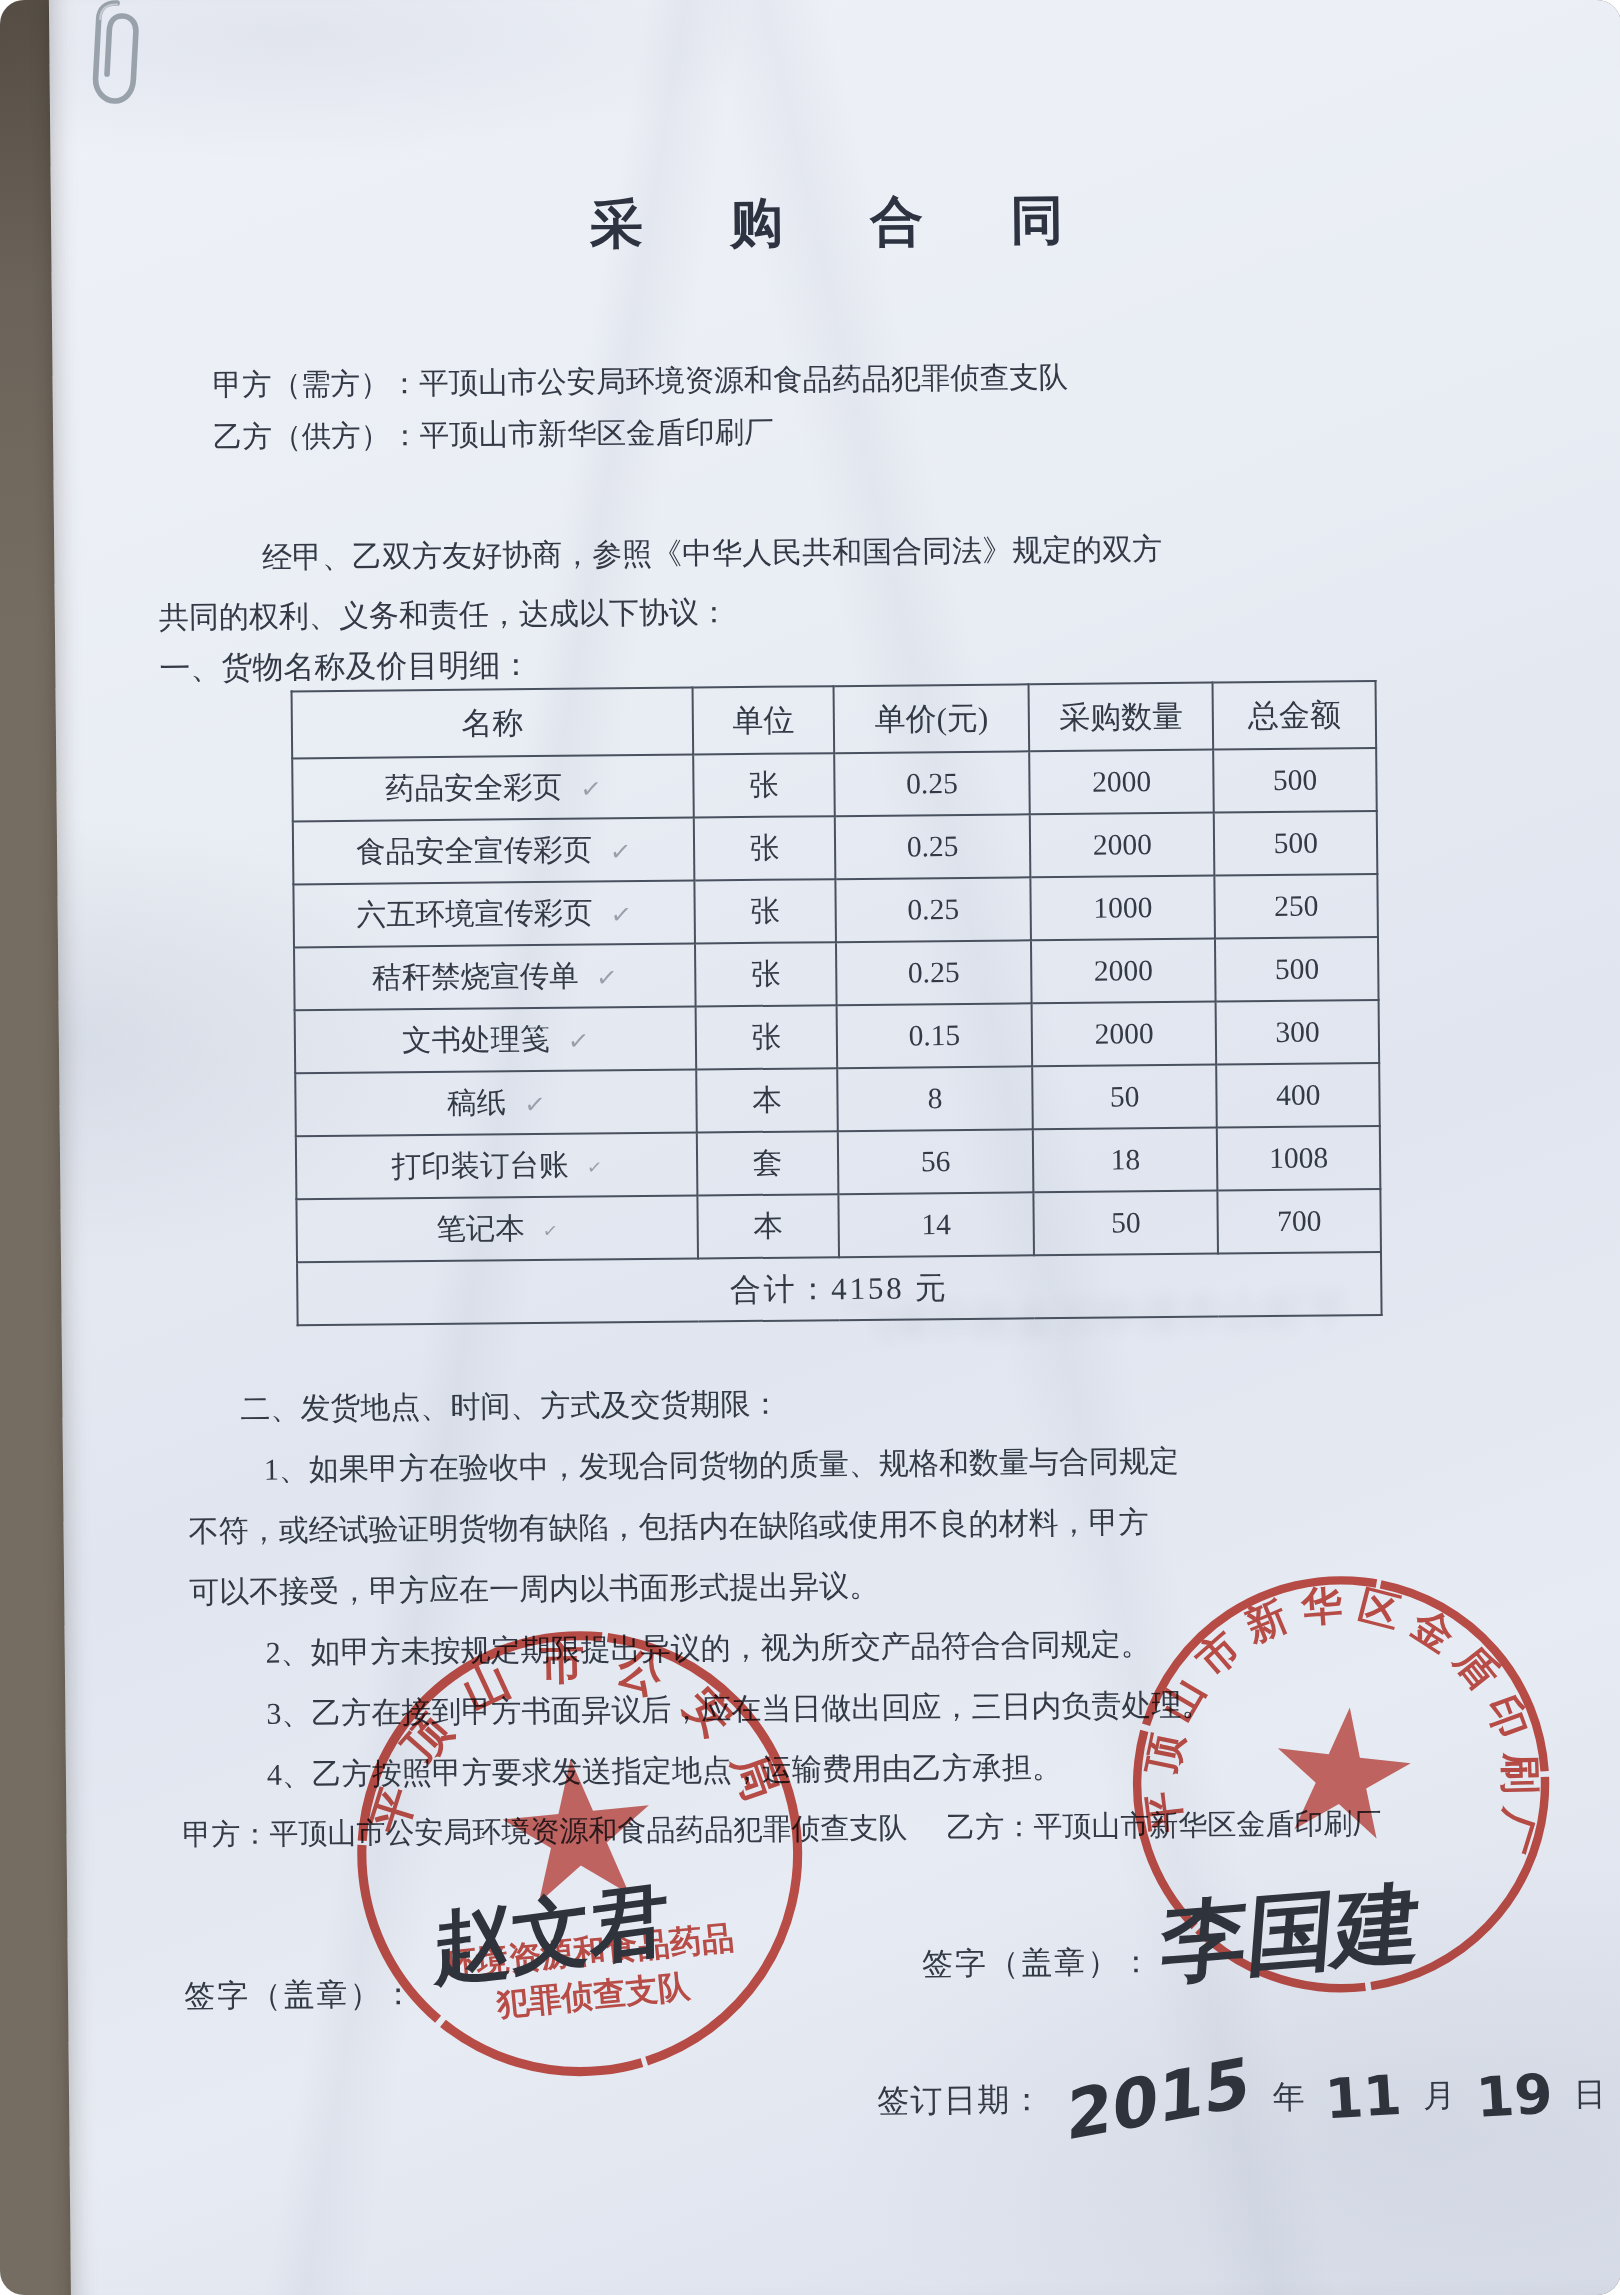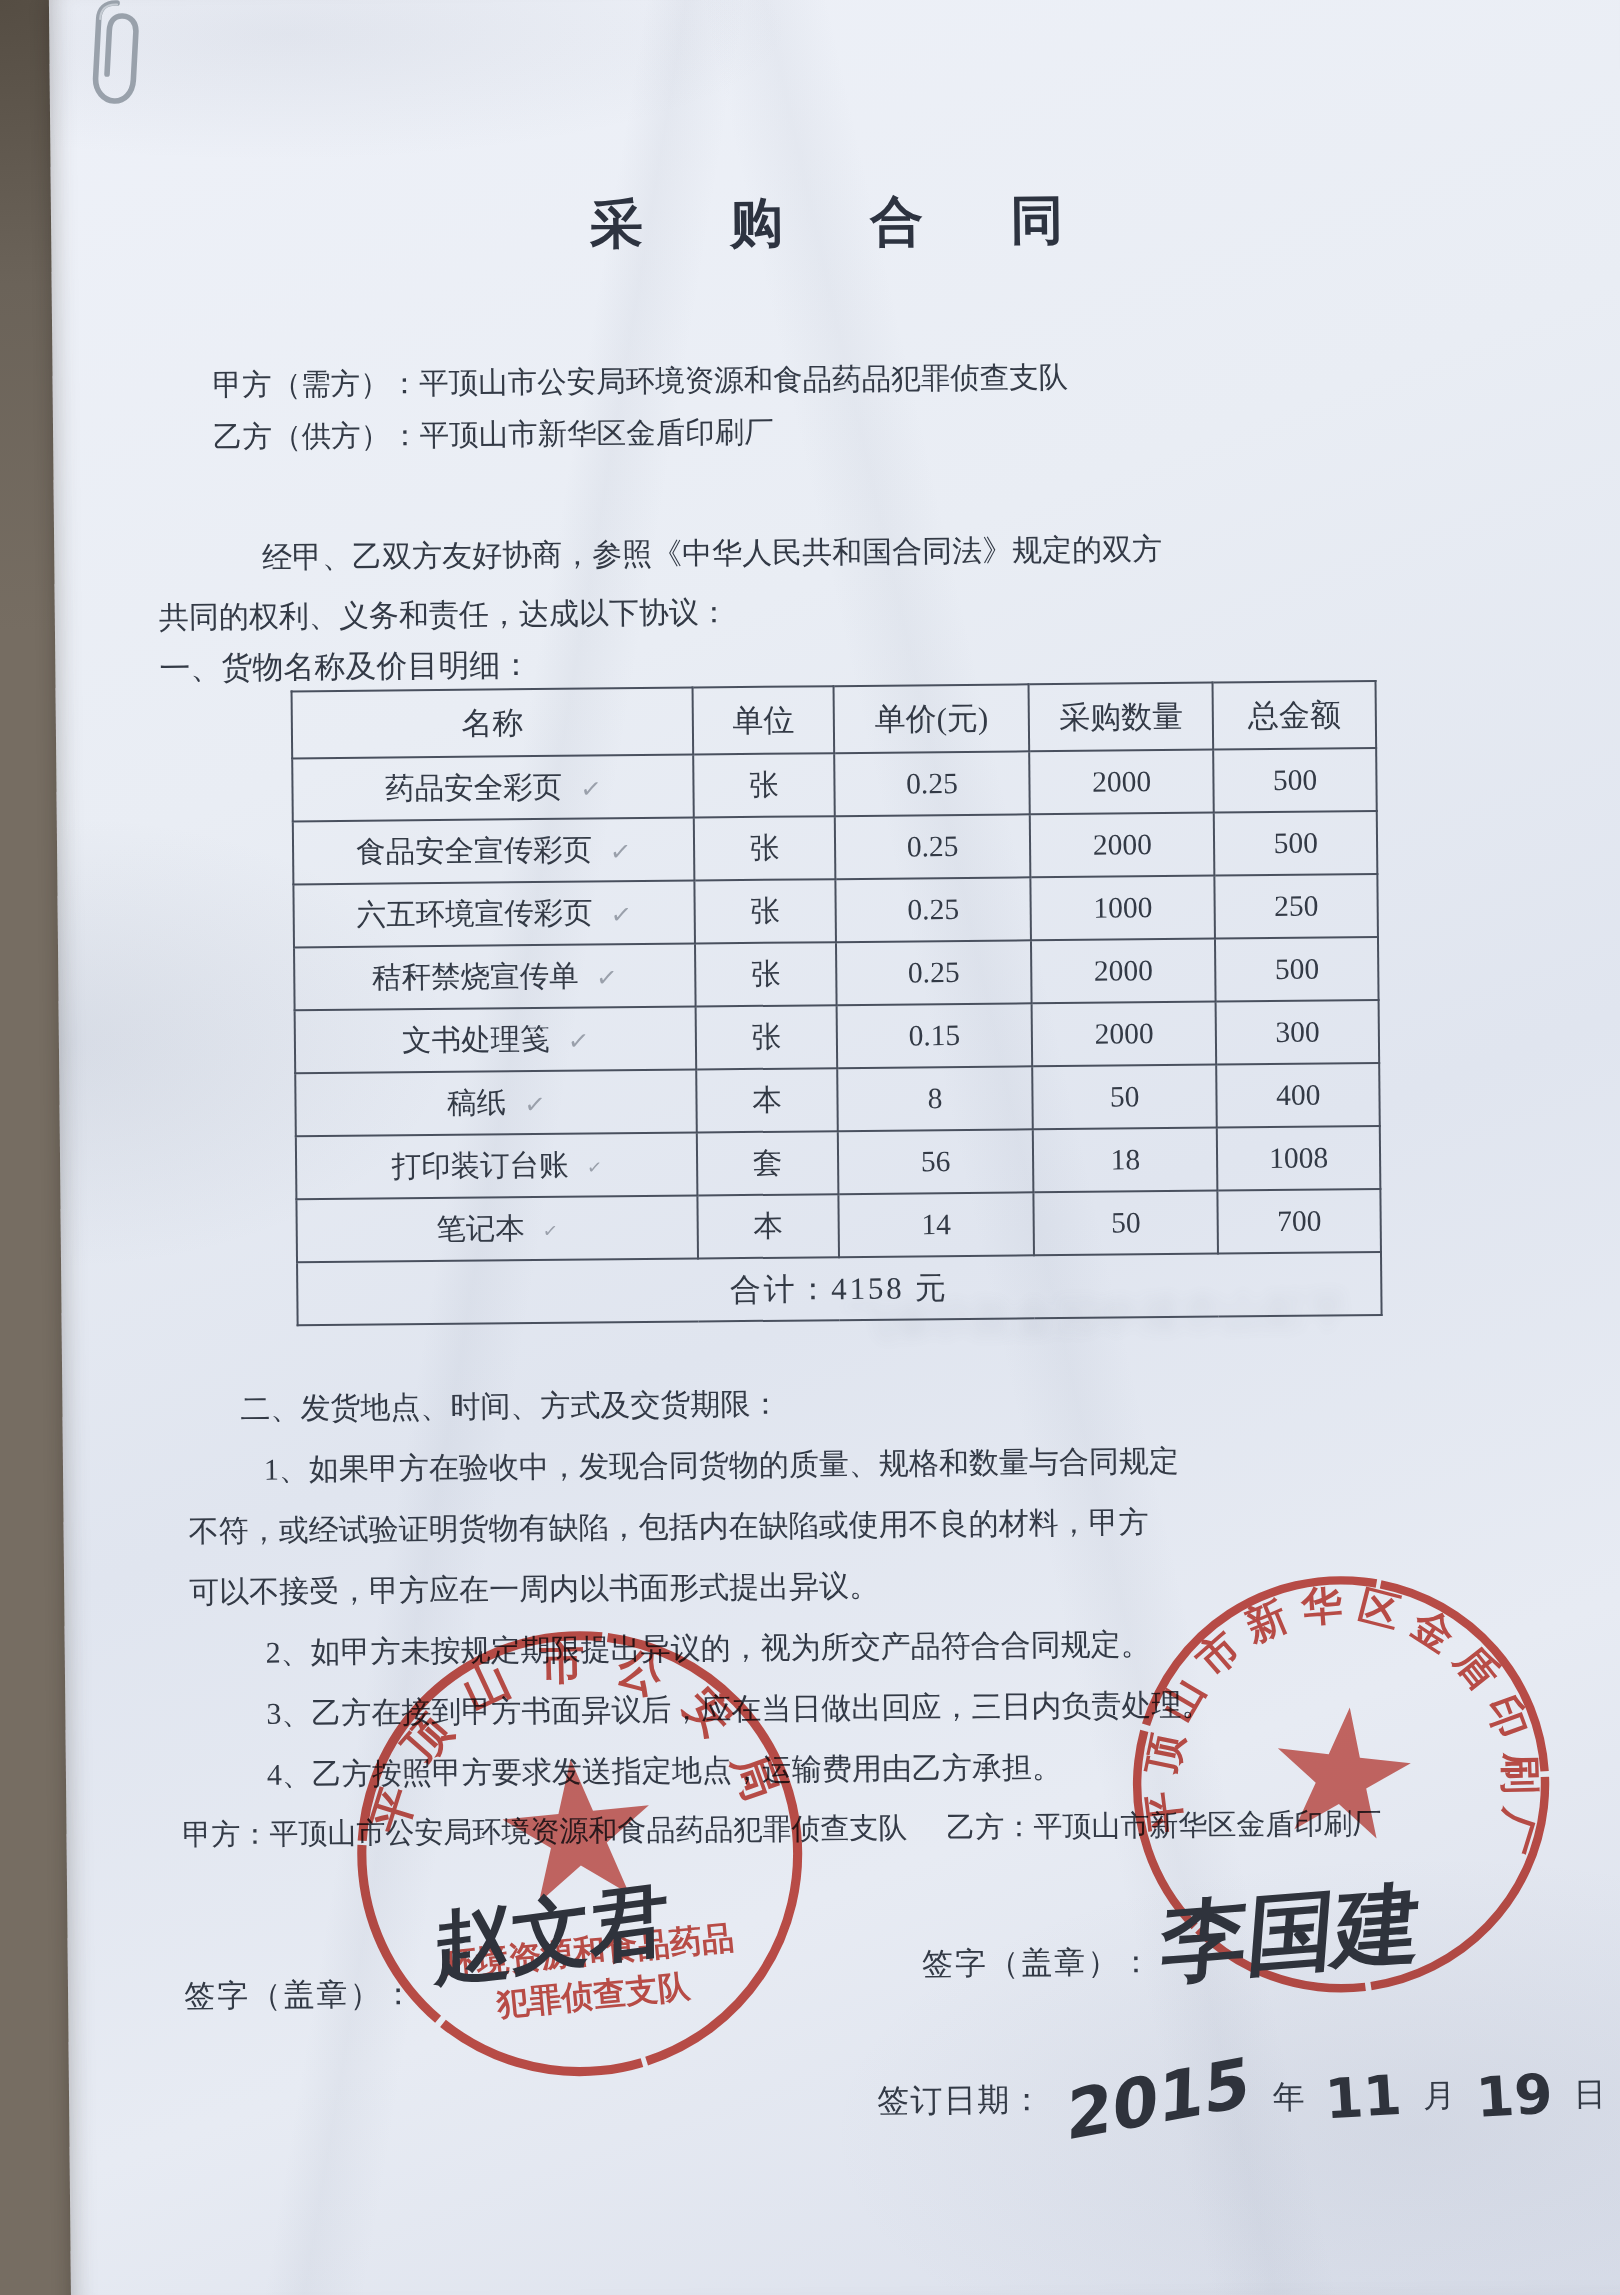--- a/index.html
+++ b/index.html
@@ -1,18 +1,18 @@
 <!DOCTYPE html>
 <html style="font-size:11.2px"><head>
 <meta charset="utf-8">
 <style>
   html,body{margin:0;padding:0;}
   .page{position:relative;width:1621px;height:2295px;overflow:hidden;
     background:radial-gradient(1124px 632px at 0% 0%, #554d43 0%, #6b6359 45%, #766d62 100%);
-    font-family:"Liberation Serif","DejaVu Serif",serif;}
+    font-family:"Liberation Serif","DejaVu Serif",serif;border-radius:24px;}
   .paper{position:absolute;left:60px;top:-17.6px;width:1588px;height:2340px;
     transform:rotate(-0.55deg);
     background:linear-gradient(160deg,#eef1f8 0%,#e9edf4 30%,#e0e5ef 55%,#e7ebf3 75%,#d9deea 100%);
     box-shadow:inset 9.8px 0 24px -8.4px rgba(70,60,50,.28), inset 0 -17px 35px -17px rgba(70,60,50,.22), 4.2px 7px 21px rgba(30,25,20,.45);}
   .wrinkles{position:absolute;inset:0;pointer-events:none;background:
     radial-gradient(843px 211px at 15% 2%, rgba(115,125,148,.10), transparent 60%),
     radial-gradient(632px 365px at 0% 45%, rgba(108,118,140,.13), transparent 62%),
     radial-gradient(984px 457px at 85% 92%, rgba(108,118,140,.10), transparent 60%),
     linear-gradient(100deg, transparent 30%, rgba(128,138,160,.08) 32%, transparent 35%),
     linear-gradient(78deg, transparent 55%, rgba(128,138,160,.07) 58%, transparent 61%);}

